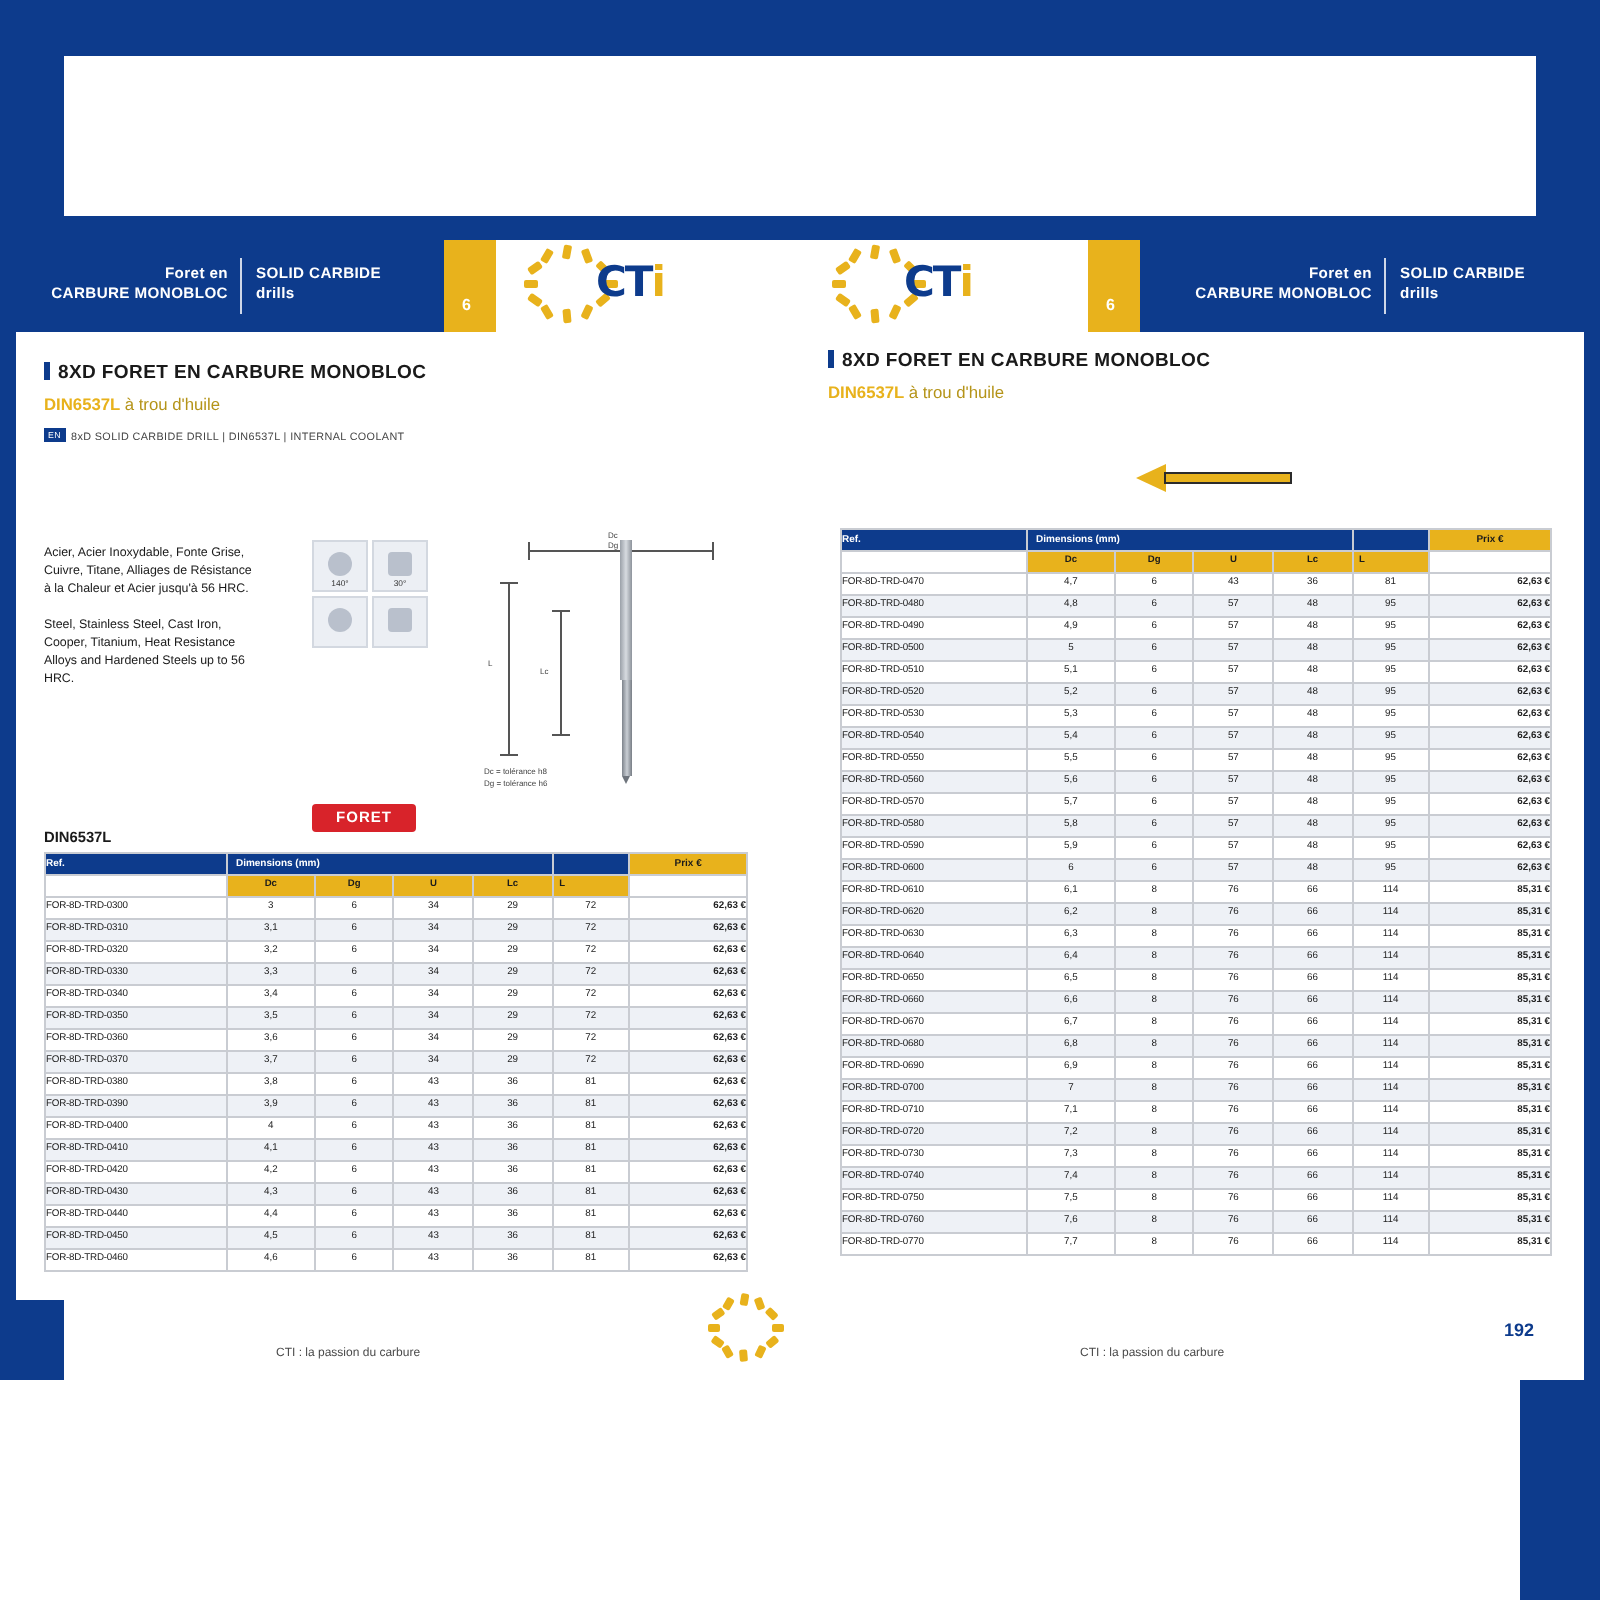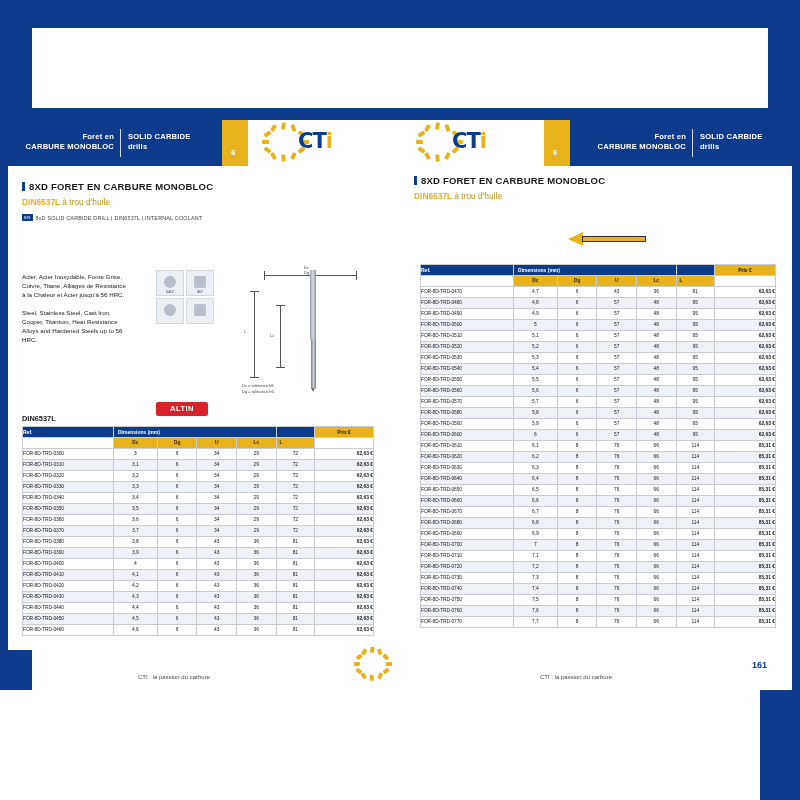--- a/index.html
+++ b/index.html
@@ -169,21 +169,21 @@
       <span class="circ" style="border-radius:2px;"></span>
         <span class="lbl">30°</span>
     </div>
     <div class="iconbox" style="left:148px;top:178px;">
         <span class="circ"></span>
       </div>
     <div class="iconbox" style="left:178px;top:178px;">
         <span class="circ" style="border-radius:2px;"></span>
       </div>
 
-    <div class="altin">ALTIN</div>
+    <div class="altin">FORET</div>
 
     <div class="draw">
       <div class="dl" style="left:28px;top:10px;width:92px;height:0.6px;"></div>
       <div class="dl" style="left:28px;top:6px;width:0.6px;height:9px;"></div>
       <div class="dl" style="left:120px;top:6px;width:0.6px;height:9px;"></div>
       <div class="dl" style="left:18px;top:26px;width:0.6px;height:86px;"></div>
       <div class="dl" style="left:14px;top:26px;width:9px;height:0.6px;"></div>
       <div class="dl" style="left:14px;top:112px;width:9px;height:0.6px;"></div>
       <div class="dl" style="left:44px;top:40px;width:0.6px;height:62px;"></div>
       <div class="dl" style="left:40px;top:40px;width:9px;height:0.6px;"></div>
@@ -746,16 +746,16 @@
     </table>
 
     <div class="foot" style="left:140px;">CTI : la passion du carbure</div>
   </div>
 
   <div class="arrow">
     <div class="head"></div>
       <div class="stem"></div>
   </div>
 
-  <div class="foot-pg" style="left:752px;top:660px;">161</div>
+  <div class="foot-pg" style="left:752px;top:660px;">192</div>
   <div class="bottom-blue-l"></div>
 
 </div>
 
 </body></html>

